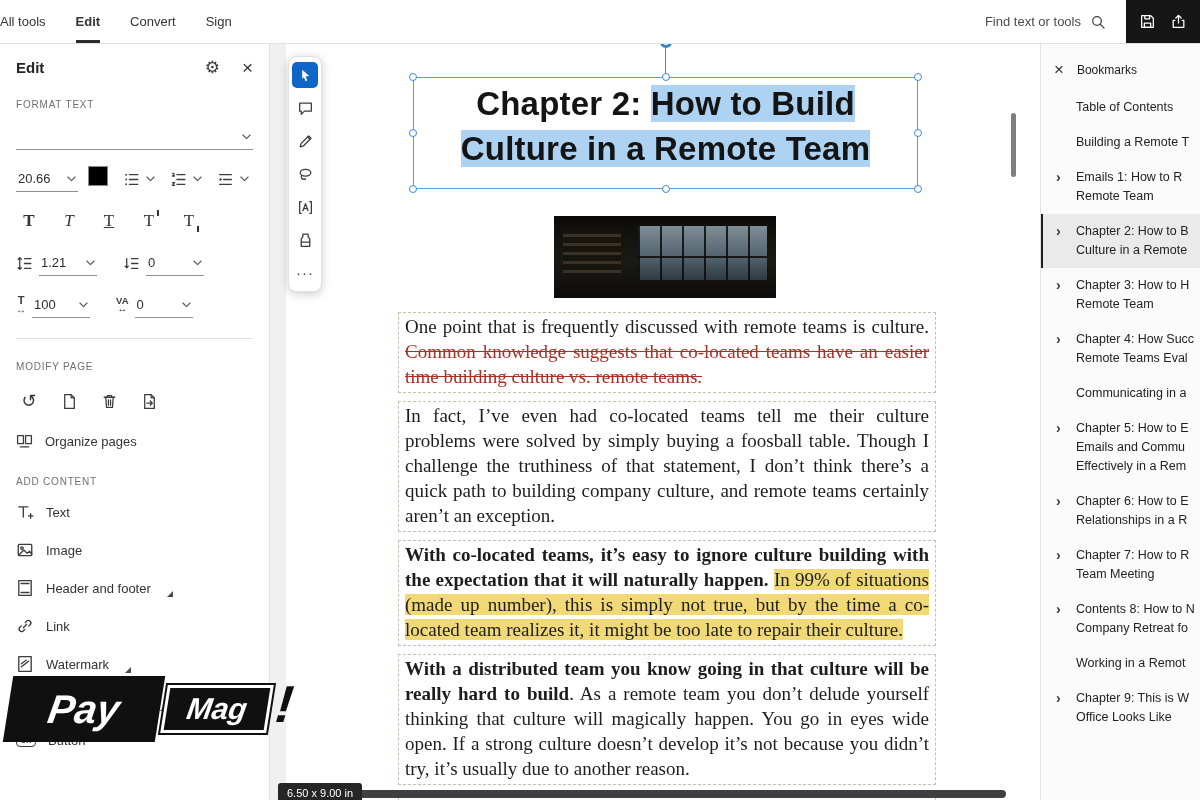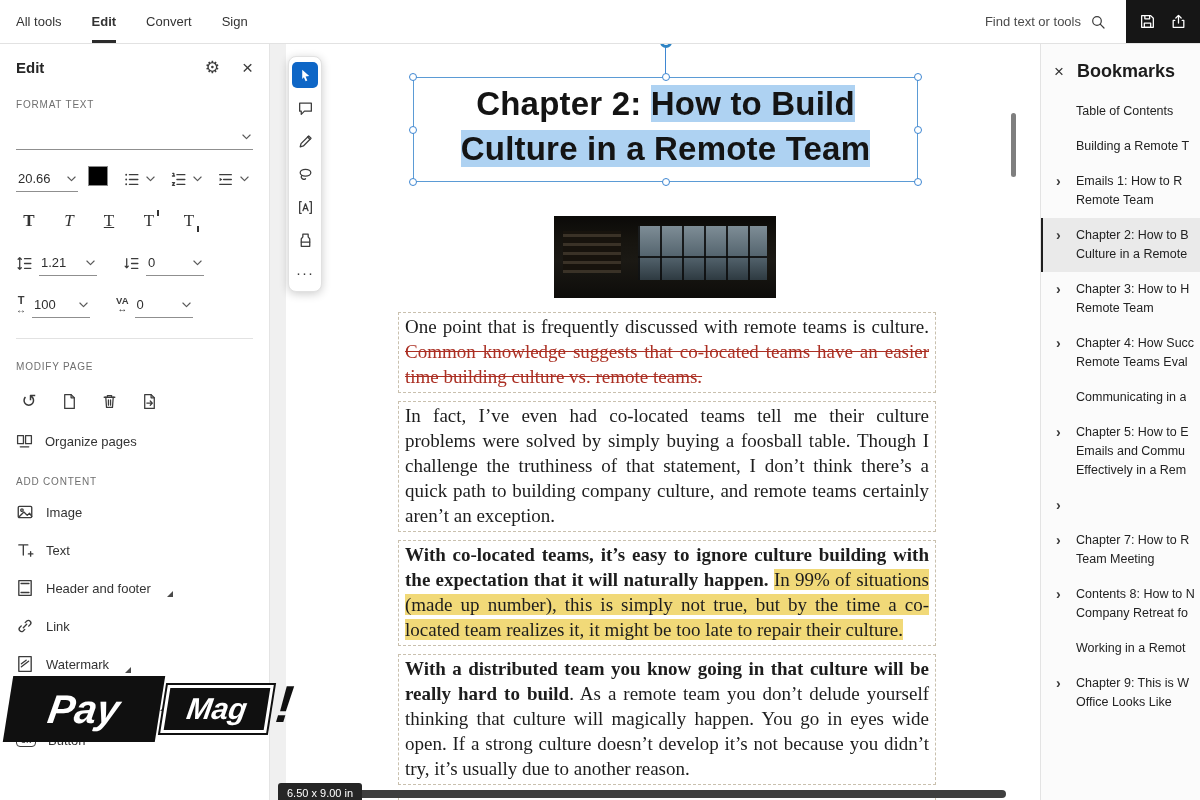--- a/index.html
+++ b/index.html
@@ -2,21 +2,21 @@
 <html><head>
 <meta charset="utf-8">
 <style>
 *{margin:0;padding:0;box-sizing:border-box}
 html,body{width:1200px;height:800px}
 body{font-family:"Liberation Sans",sans-serif;background:#fff;overflow:hidden;color:#2b2b2b}
 .app{position:relative;width:1200px;height:800px;background:#fff}
 
 
 .topbar{position:absolute;left:0;top:0;width:1200px;height:44px;background:#fff;border-bottom:1px solid #e2e2e2;display:flex;align-items:stretch;z-index:30}
-.tabs{display:flex;align-items:stretch;padding-left:16px;gap:30px}
+.tabs{display:flex;align-items:stretch;gap:30px}
 .tab{display:flex;align-items:center;font-size:13px;color:#333;position:relative;cursor:default}
 .tab.active{font-weight:bold}
 .tab.active:after{content:"";position:absolute;left:0;right:0;bottom:0;height:3px;background:#2b2b2b}
 .topbar-right{margin-left:auto;display:flex;align-items:stretch}
 .search{display:flex;align-items:center;gap:9px;font-size:13px;color:#4b4b4b;padding-right:20px}
 .dark-actions{width:74px;background:#161616;display:flex;align-items:center;justify-content:space-evenly}
 
 
 svg.ic{display:block;fill:none;stroke:#3c3c3c;stroke-width:1.2;stroke-linecap:round;stroke-linejoin:round}
 svg.ic.w{stroke:#fff}
@@ -63,21 +63,21 @@
 .qt{position:absolute;left:288px;top:56px;width:34px;background:#fff;border:1px solid #e1e1e1;border-radius:8px;box-shadow:0 2px 10px rgba(0,0,0,.2);padding:5px 0;display:flex;flex-direction:column;align-items:center;gap:7px;z-index:25}
 .tool{width:26px;height:26px;border-radius:5px;display:flex;align-items:center;justify-content:center;color:#3a3a3a}
 .tool.active{background:#0e66c6}
 .cur{fill:#fff;stroke:none}
 .more-dots{font-size:15px;color:#3c3c3c;letter-spacing:1px;line-height:10px}
 
 
 .doc{position:absolute;left:270px;top:44px;width:770px;height:756px;background:#f0f0f0;z-index:1}
 .page{position:absolute;left:16px;top:0;width:754px;height:756px;background:#fff;overflow:hidden}
 
-.title-wrap{position:absolute;left:127px;top:33px;width:505px;border:1.5px solid #5b9bd5;padding:3px 0 10px;text-align:center;font-weight:bold;font-size:33px;line-height:45px;color:#141414;letter-spacing:.2px}
+.title-wrap{position:absolute;left:127px;top:33px;width:505px;border:1.5px solid #5b9bd5;padding:3px 0 17px;text-align:center;font-weight:bold;font-size:33px;line-height:45px;color:#141414;letter-spacing:.2px}
 .hl{background:#aed2f2}
 .handle{position:absolute;width:8px;height:8px;background:#fff;border:1.5px solid #3f87d2;border-radius:50%;z-index:3}
 .h-nw{left:-5px;top:-5px}.h-n{left:calc(50% - 4px);top:-5px}.h-ne{right:-5px;top:-5px}
 .h-w{left:-5px;top:calc(50% - 4px)}.h-e{right:-5px;top:calc(50% - 4px)}
 .h-sw{left:-5px;bottom:-5px}.h-s{left:calc(50% - 4px);bottom:-5px}.h-se{right:-5px;bottom:-5px}
 .rot-line{position:absolute;left:calc(50% - 1px);top:-32px;width:1.5px;height:32px;background:#3f87d2}
 .rot-dot{position:absolute;left:calc(50% - 6px);top:-42px;width:12px;height:12px;border-radius:50%;background:#fff;border:3px solid #2f84c4}
 
 .doc-img{position:absolute;left:268px;top:172px;width:222px;height:82px;background:linear-gradient(180deg,#0b0a08 0%,#16140f 30%,#1b1914 55%,#0d0c0a 100%);overflow:hidden}
 .win{position:absolute;left:38%;top:12%;width:58%;height:66%;background:linear-gradient(180deg,#7e8d96 0%,#55656f 55%,#2e3a41 100%);}
@@ -93,21 +93,21 @@
 .clip{height:16px;overflow:hidden}
 
 .size-badge{position:absolute;left:8px;bottom:-3px;background:#262626;color:#fff;font-size:11px;padding:4px 9px;border-radius:3px;z-index:6}
 .hbar{position:absolute;left:72px;right:34px;bottom:2px;height:8px;background:#3f3f3f;border-radius:4px;z-index:5}
 .vthumb{position:absolute;right:24px;top:69px;width:5px;height:64px;background:#7f7f7f;border-radius:3px;z-index:5}
 
 
 .bm{position:absolute;left:1040px;top:44px;width:160px;height:756px;background:#fbfbfb;border-left:1px solid #e3e3e3;overflow:hidden;z-index:10}
 .bm-head{display:flex;align-items:center;gap:13px;padding:17px 0 12px 13px}
 .bm-close{font-size:17px;color:#333;line-height:1}
-.bm-title{font-weight:bold;font-size:18px;color:#1c1c1c}
+.bm-title{font-weight:normal;font-size:12px;color:#1c1c1c}
 .bm-list{display:flex;flex-direction:column}
 .bm-item{position:relative;display:flex;gap:8px;padding:8px 4px 8px 15px;font-size:12.5px;line-height:19px;color:#222}
 .bm-item.nochev{padding-left:35px}
 .bm-item.selected{background:#eaeaea;border-left:2px solid #1f1f1f;padding-left:13px}
 .bm-chev{color:#3c3c3c;font-size:14px;width:12px;line-height:19px;font-weight:bold}
 .bm-text div{white-space:nowrap;overflow:hidden}
 
 
 .logo{position:absolute;left:4px;top:672px;width:305px;height:86px;z-index:40;pointer-events:none}
 .logo .p1{position:absolute;left:4px;top:4px;width:152px;height:66px;background:#101010;transform:skewX(-9deg);display:flex;align-items:center;justify-content:center}
@@ -323,32 +323,32 @@
           <path d="M4 13 h8"></path>
         </svg>
       <span>Organize pages</span>
     </div>
 
     <div class="sec-label">ADD CONTENT</div>
 
     <div class="add-rows">
       <div class="add-row">
         <svg class="ic" width="18" height="18" viewBox="0 0 16 16">
+            <path d="M2.5 3.5 h8 M6.5 3.5 v9"></path>
+            <path d="M11 11.5 h4 M13 9.5 v4"></path>
+          </svg>
+        <span>Text</span>
+      </div>
+      <div class="add-row">
+        <svg class="ic" width="18" height="18" viewBox="0 0 16 16">
             <rect x="2" y="3" width="12" height="10" rx="1"></rect>
             <circle cx="5.3" cy="6.3" r="1.1"></circle>
             <path d="M3 12 l4-4 3 3 2-2 2 3"></path>
           </svg>
         <span>Image</span>
-      </div>
-      <div class="add-row">
-        <svg class="ic" width="18" height="18" viewBox="0 0 16 16">
-            <path d="M2.5 3.5 h8 M6.5 3.5 v9"></path>
-            <path d="M11 11.5 h4 M13 9.5 v4"></path>
-          </svg>
-        <span>Text</span>
       </div>
       <div class="add-row">
         <svg class="ic" width="18" height="18" viewBox="0 0 16 16">
             <rect x="2.5" y="1.5" width="11" height="13"></rect>
             <path d="M4.5 4 h7 M4.5 12 h7"></path>
           </svg>
         <span>Header and footer</span>
         <span class="corner"></span>
       </div>
       <div class="add-row">
@@ -524,20 +524,24 @@
         <div class="bm-item">
           <span class="bm-chev">›</span>
           <div class="bm-text">
             <div>Chapter 5: How to E</div>
             <div>Emails and Commu</div>
             <div>Effectively in a Rem</div>
           </div>
         </div>
         <div class="bm-item">
           <span class="bm-chev">›</span>
+          <div class="bm-text">
+            <div>Chapter 6: How to E</div>
+            <div>Relationships in a R</div>
+          </div>
         </div>
         <div class="bm-item">
           <span class="bm-chev">›</span>
           <div class="bm-text">
             <div>Chapter 7: How to R</div>
             <div>Team Meeting</div>
           </div>
         </div>
         <div class="bm-item">
           <span class="bm-chev">›</span>

